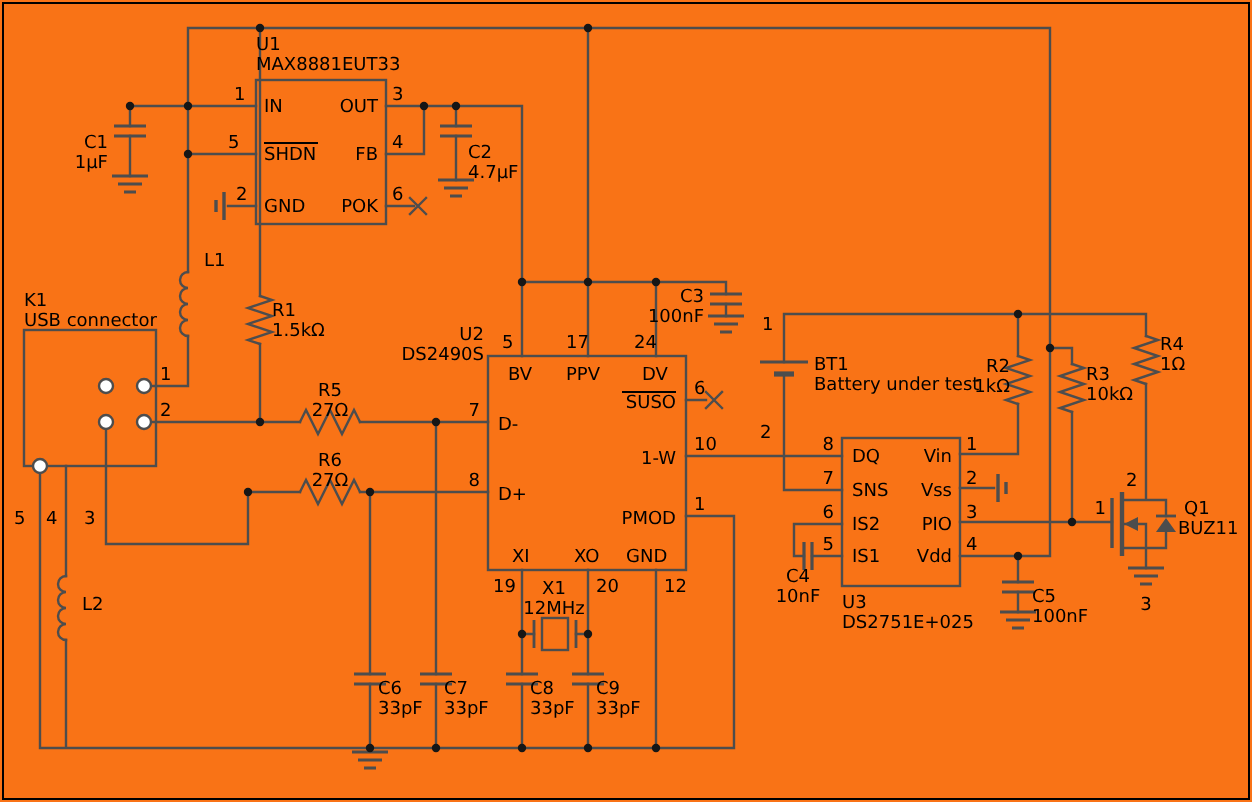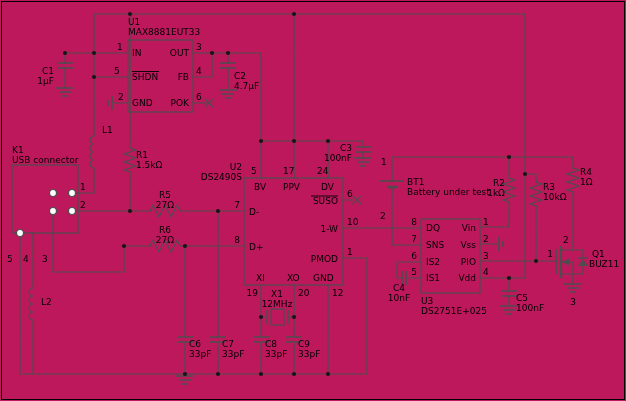--- a/index.html
+++ b/index.html
@@ -1,16 +1,16 @@
 <!DOCTYPE html>
 <html><head>
 <meta charset="utf-8">
 <style>
   html,body{margin:0;padding:0;background:#fff;}
-  .page{width:626px;height:401px;background:#be185d;position:relative;overflow:hidden;}
+  .page{width:626px;height:401px;background:#f97316;position:relative;overflow:hidden;}
   svg{display:block;}
   .w{stroke:#4d4d4d;stroke-width:1.2;fill:none;stroke-linecap:square;}
   .plate{stroke:#4d4d4d;stroke-width:1.6;fill:none;stroke-linecap:butt;}
   .thick{stroke:#4d4d4d;stroke-width:2.6;fill:none;stroke-linecap:butt;}
   .gnd{stroke:#4d4d4d;stroke-width:1.4;fill:none;stroke-linecap:butt;}
   .box{stroke:#4d4d4d;stroke-width:1.2;fill:none;}
   .pinc{stroke:#4d4d4d;stroke-width:1.2;fill:#fff;}
   .dot{fill:#161616;stroke:none;}
   .bar{stroke:#4d4d4d;stroke-width:1.7;fill:none;}
   .chan{stroke:#4d4d4d;stroke-width:2.2;fill:none;}

